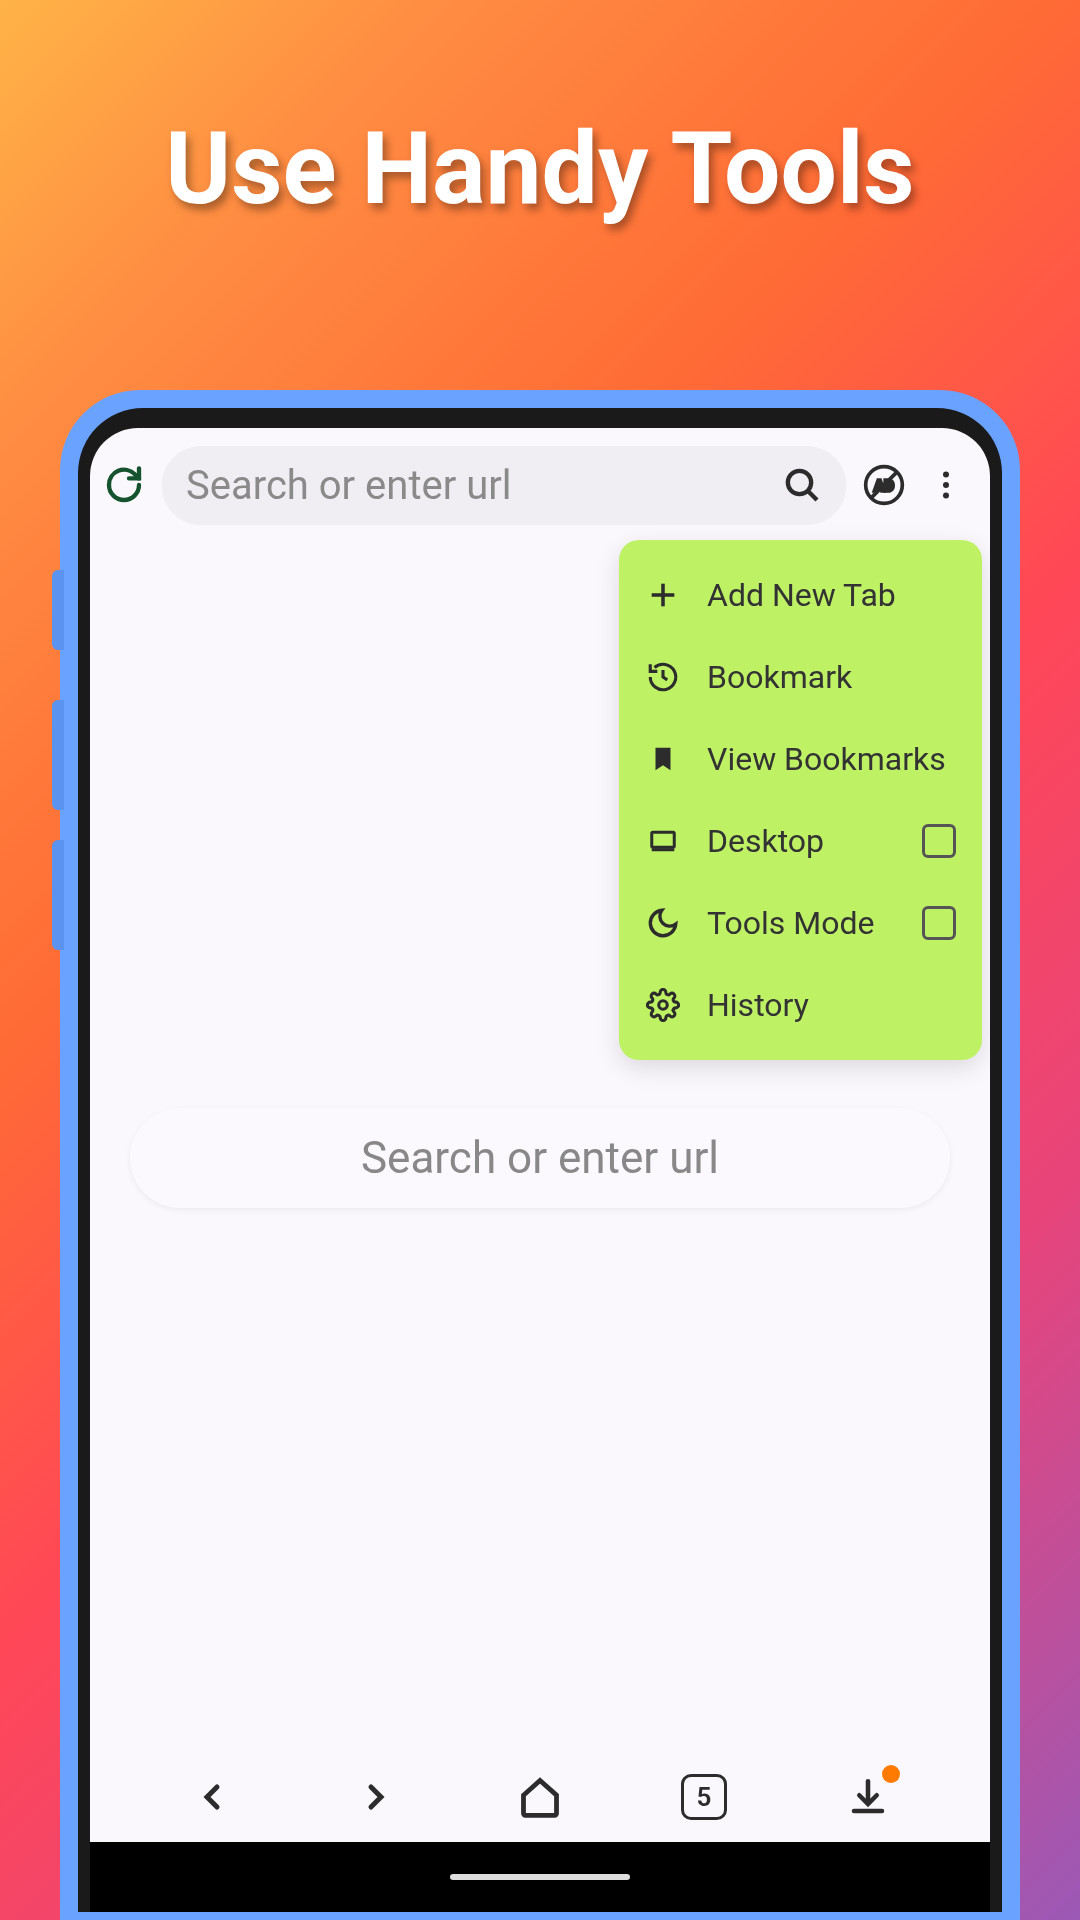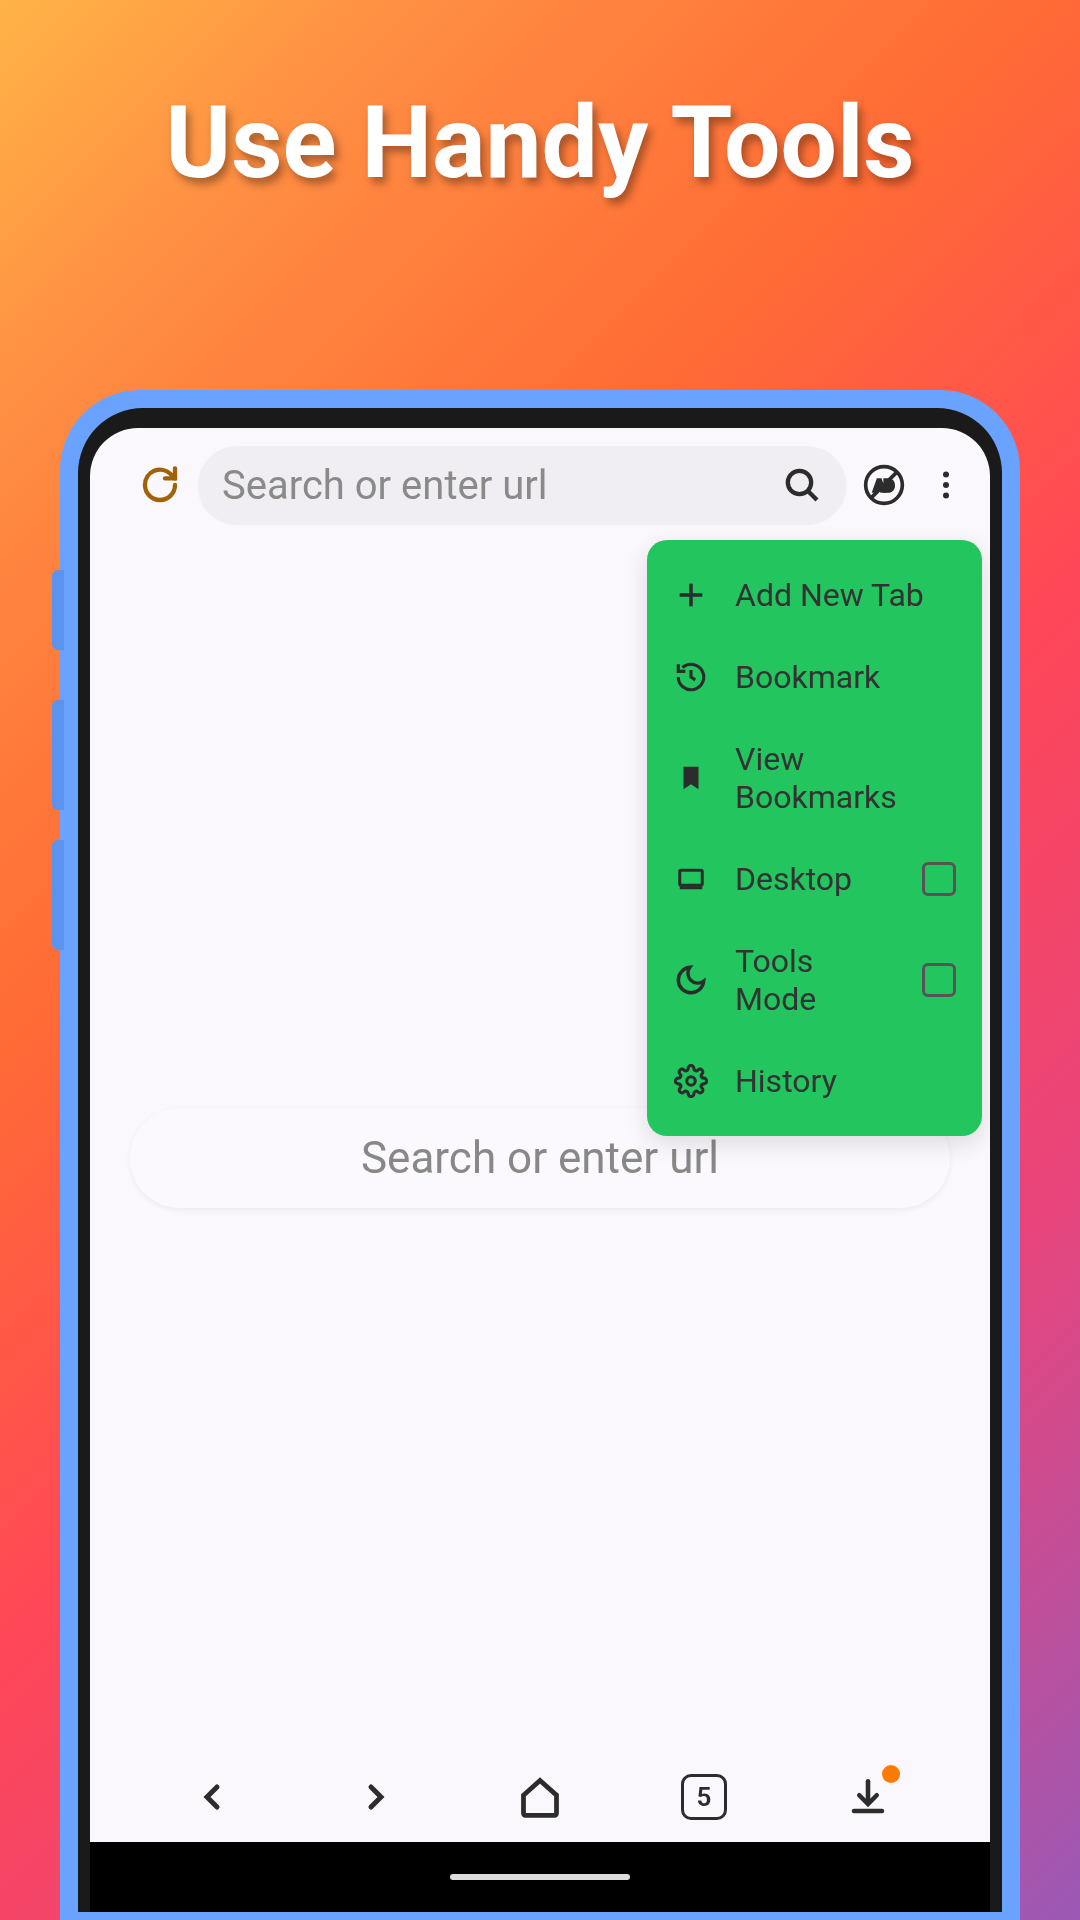--- a/index.html
+++ b/index.html
@@ -9,21 +9,21 @@
     background: linear-gradient(135deg, #ffb347 0%, #ff8c42 15%, #ff6b35 35%, #ff4757 55%, #e8447a 75%, #9b59b6 100%);
     font-family: -apple-system, BlinkMacSystemFont, 'Segoe UI', Roboto, sans-serif;
     position: relative;
     overflow: hidden;
   }
   .hero-title {
     text-align: center;
     color: #fff;
     font-size: 100px;
     font-weight: 700;
-    padding-top: 84px;
+    padding-top: 110px;
     text-shadow: 4px 6px 8px rgba(0,0,0,0.35);
   }
   .phone-frame {
     position: absolute;
     top: 390px;
     left: 60px;
     width: 960px;
     height: 1540px;
     background: #6aa3ff;
     border-radius: 80px 80px 0 0;
@@ -48,35 +48,34 @@
   .side-button.b1 { top: 180px; }
   .side-button.b2 { top: 310px; height: 110px; }
   .side-button.b3 { top: 450px; height: 110px; }
   .app-screen {
     width: 100%;
     height: 100%;
     background: #faf8fc;
     border-radius: 48px 48px 0 0;
     position: relative;
     overflow: hidden;
-    padding-left: 36px;
   }
   .top-bar-full {
     display: flex;
     align-items: center;
     padding: 18px 20px 18px 10px;
     gap: 14px;
   }
   .icon-btn {
     width: 48px;
     height: 48px;
     display: flex;
     align-items: center;
     justify-content: center;
-    color: #a16207;
+    color: #14532d;
   }
   .search-box {
     flex: 1;
     background: #f0eef3;
     border-radius: 40px;
     height: 78px;
     display: flex;
     align-items: center;
     padding: 0 24px;
     color: #8a8a8a;
@@ -96,22 +95,22 @@
     align-items: center;
     justify-content: center;
     color: #888;
     font-size: 44px;
     box-shadow: 0 2px 6px rgba(0,0,0,0.06);
   }
   .dropdown {
     position: absolute;
     top: 112px;
     right: 8px;
-    width: 335px;
-    background: #22c55e;
+    width: 363px;
+    background: #bef264;
     border-radius: 20px;
     box-shadow: 0 8px 24px rgba(0,0,0,0.12);
     padding: 14px 0;
     margin-left: 36px;
   }
   .menu-item {
     display: flex;
     align-items: center;
     padding: 22px 26px;
     gap: 26px;

